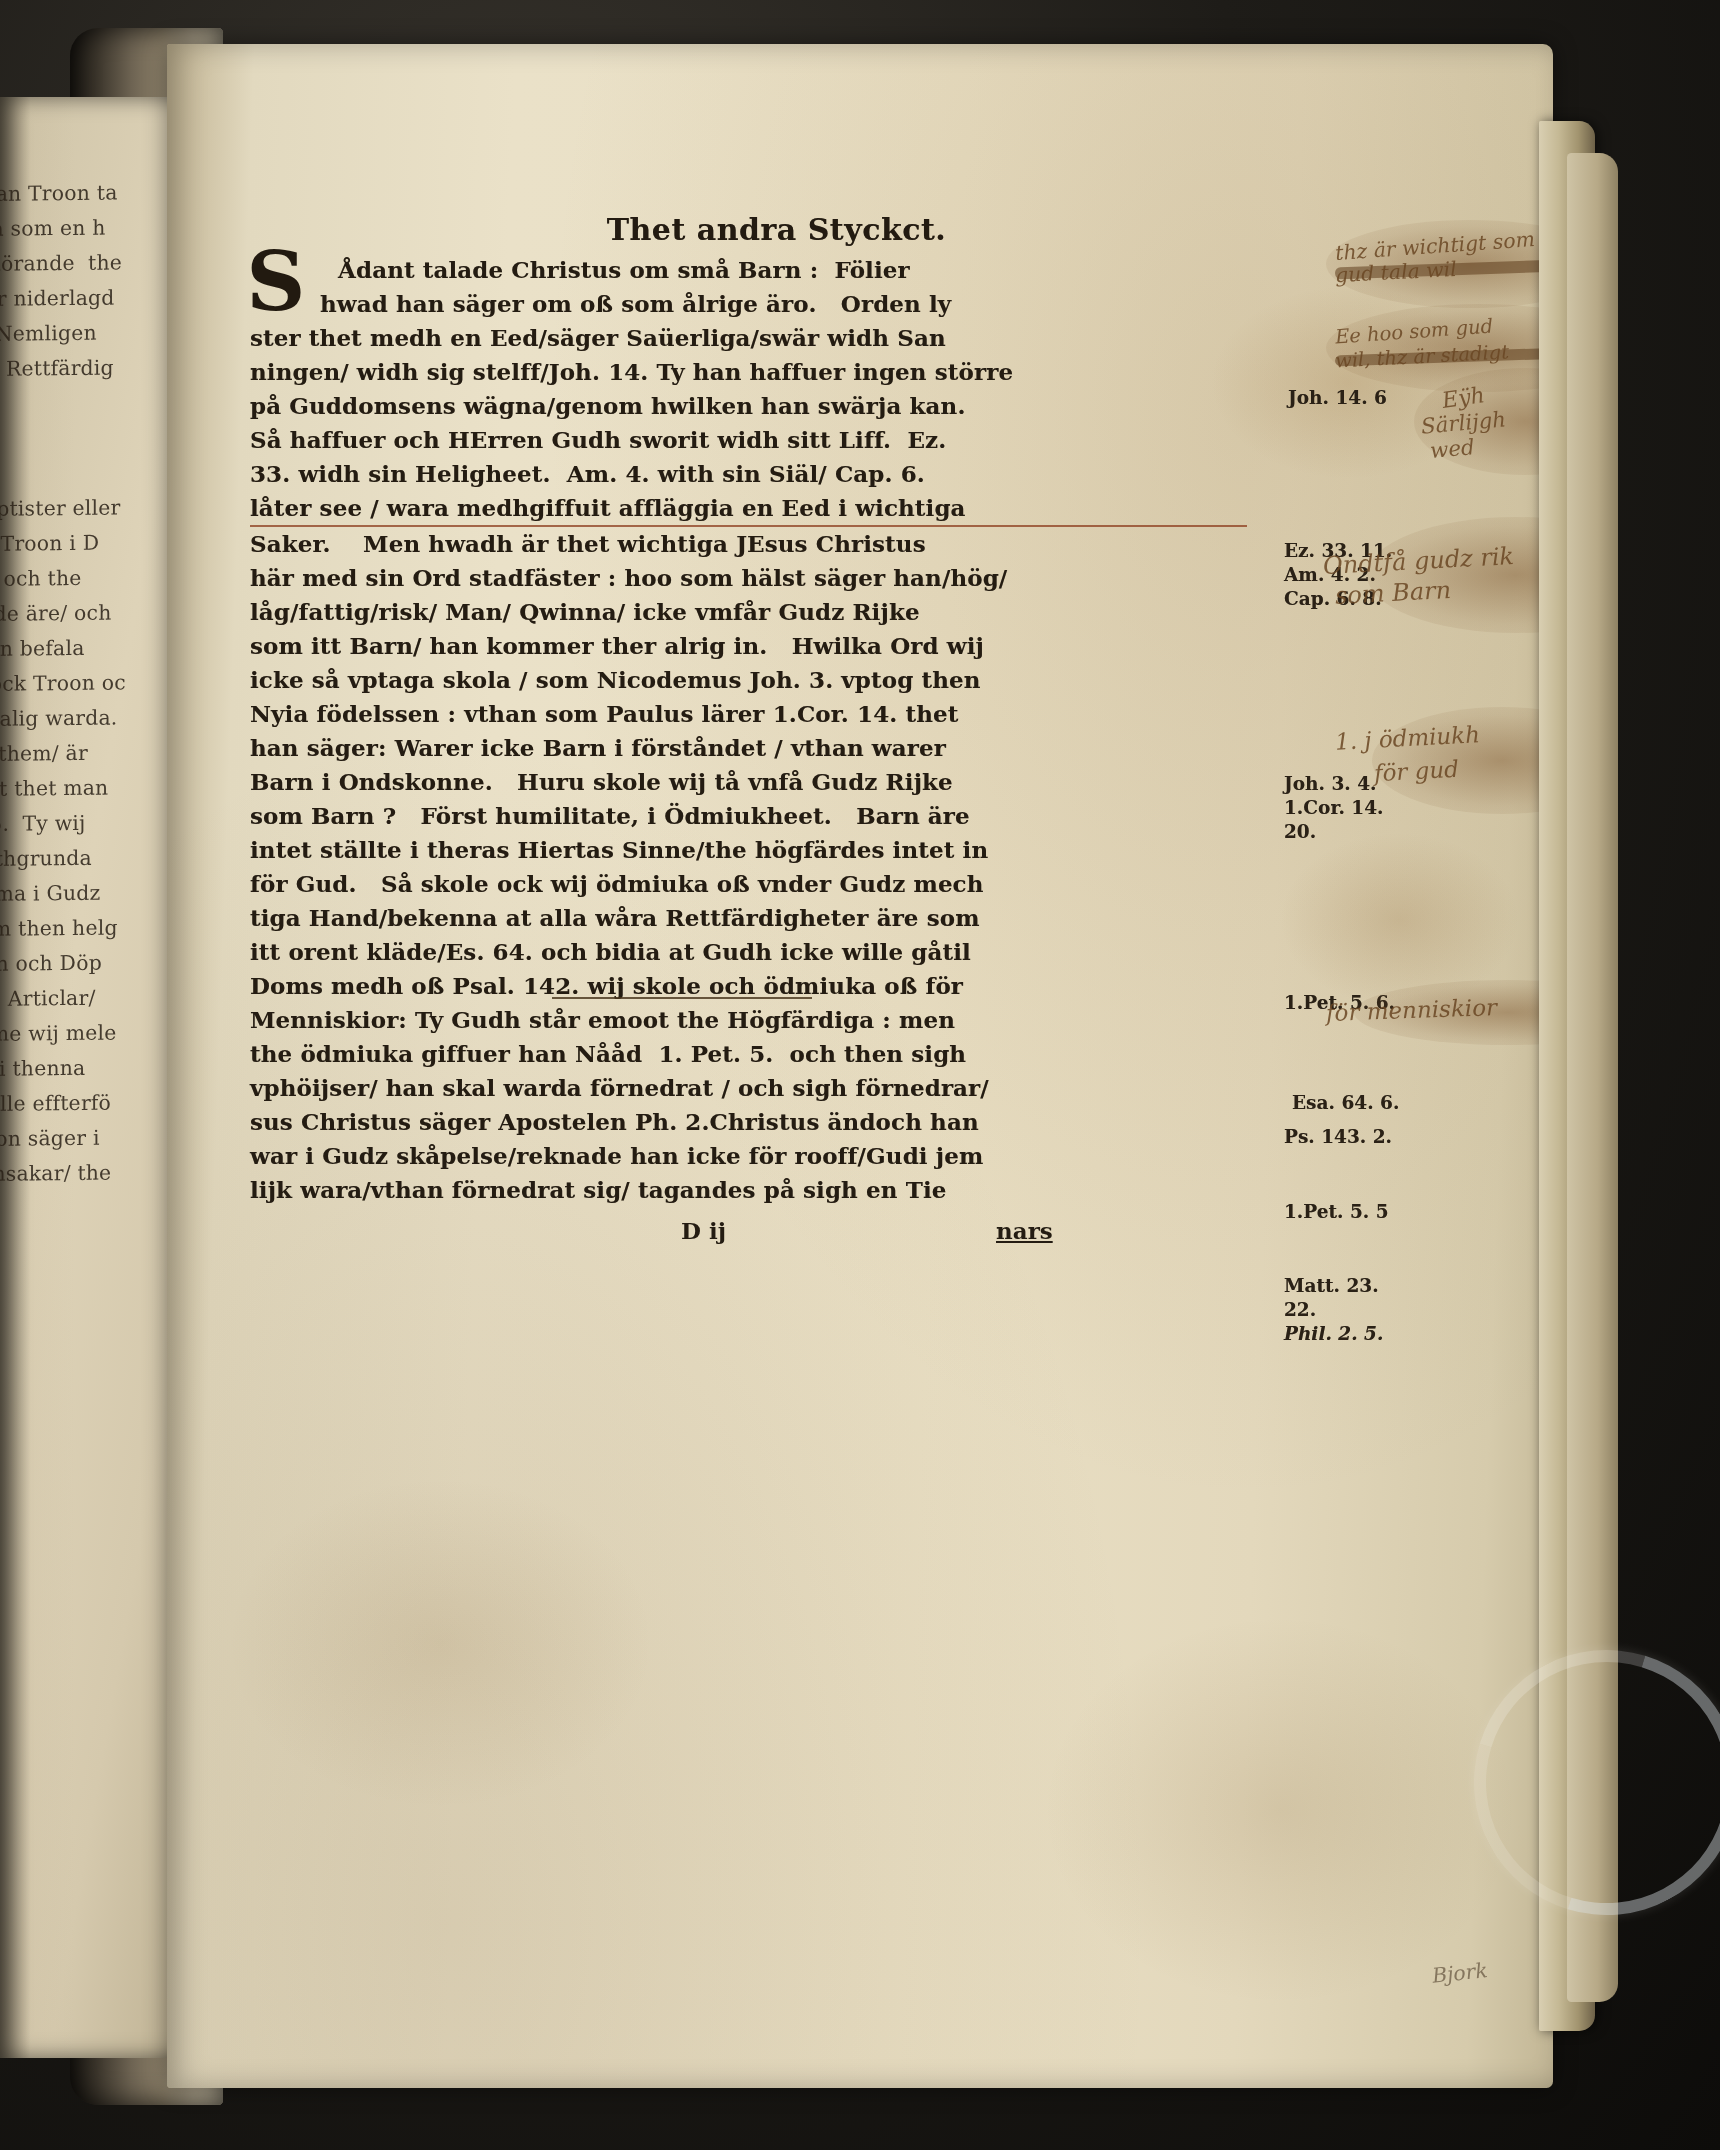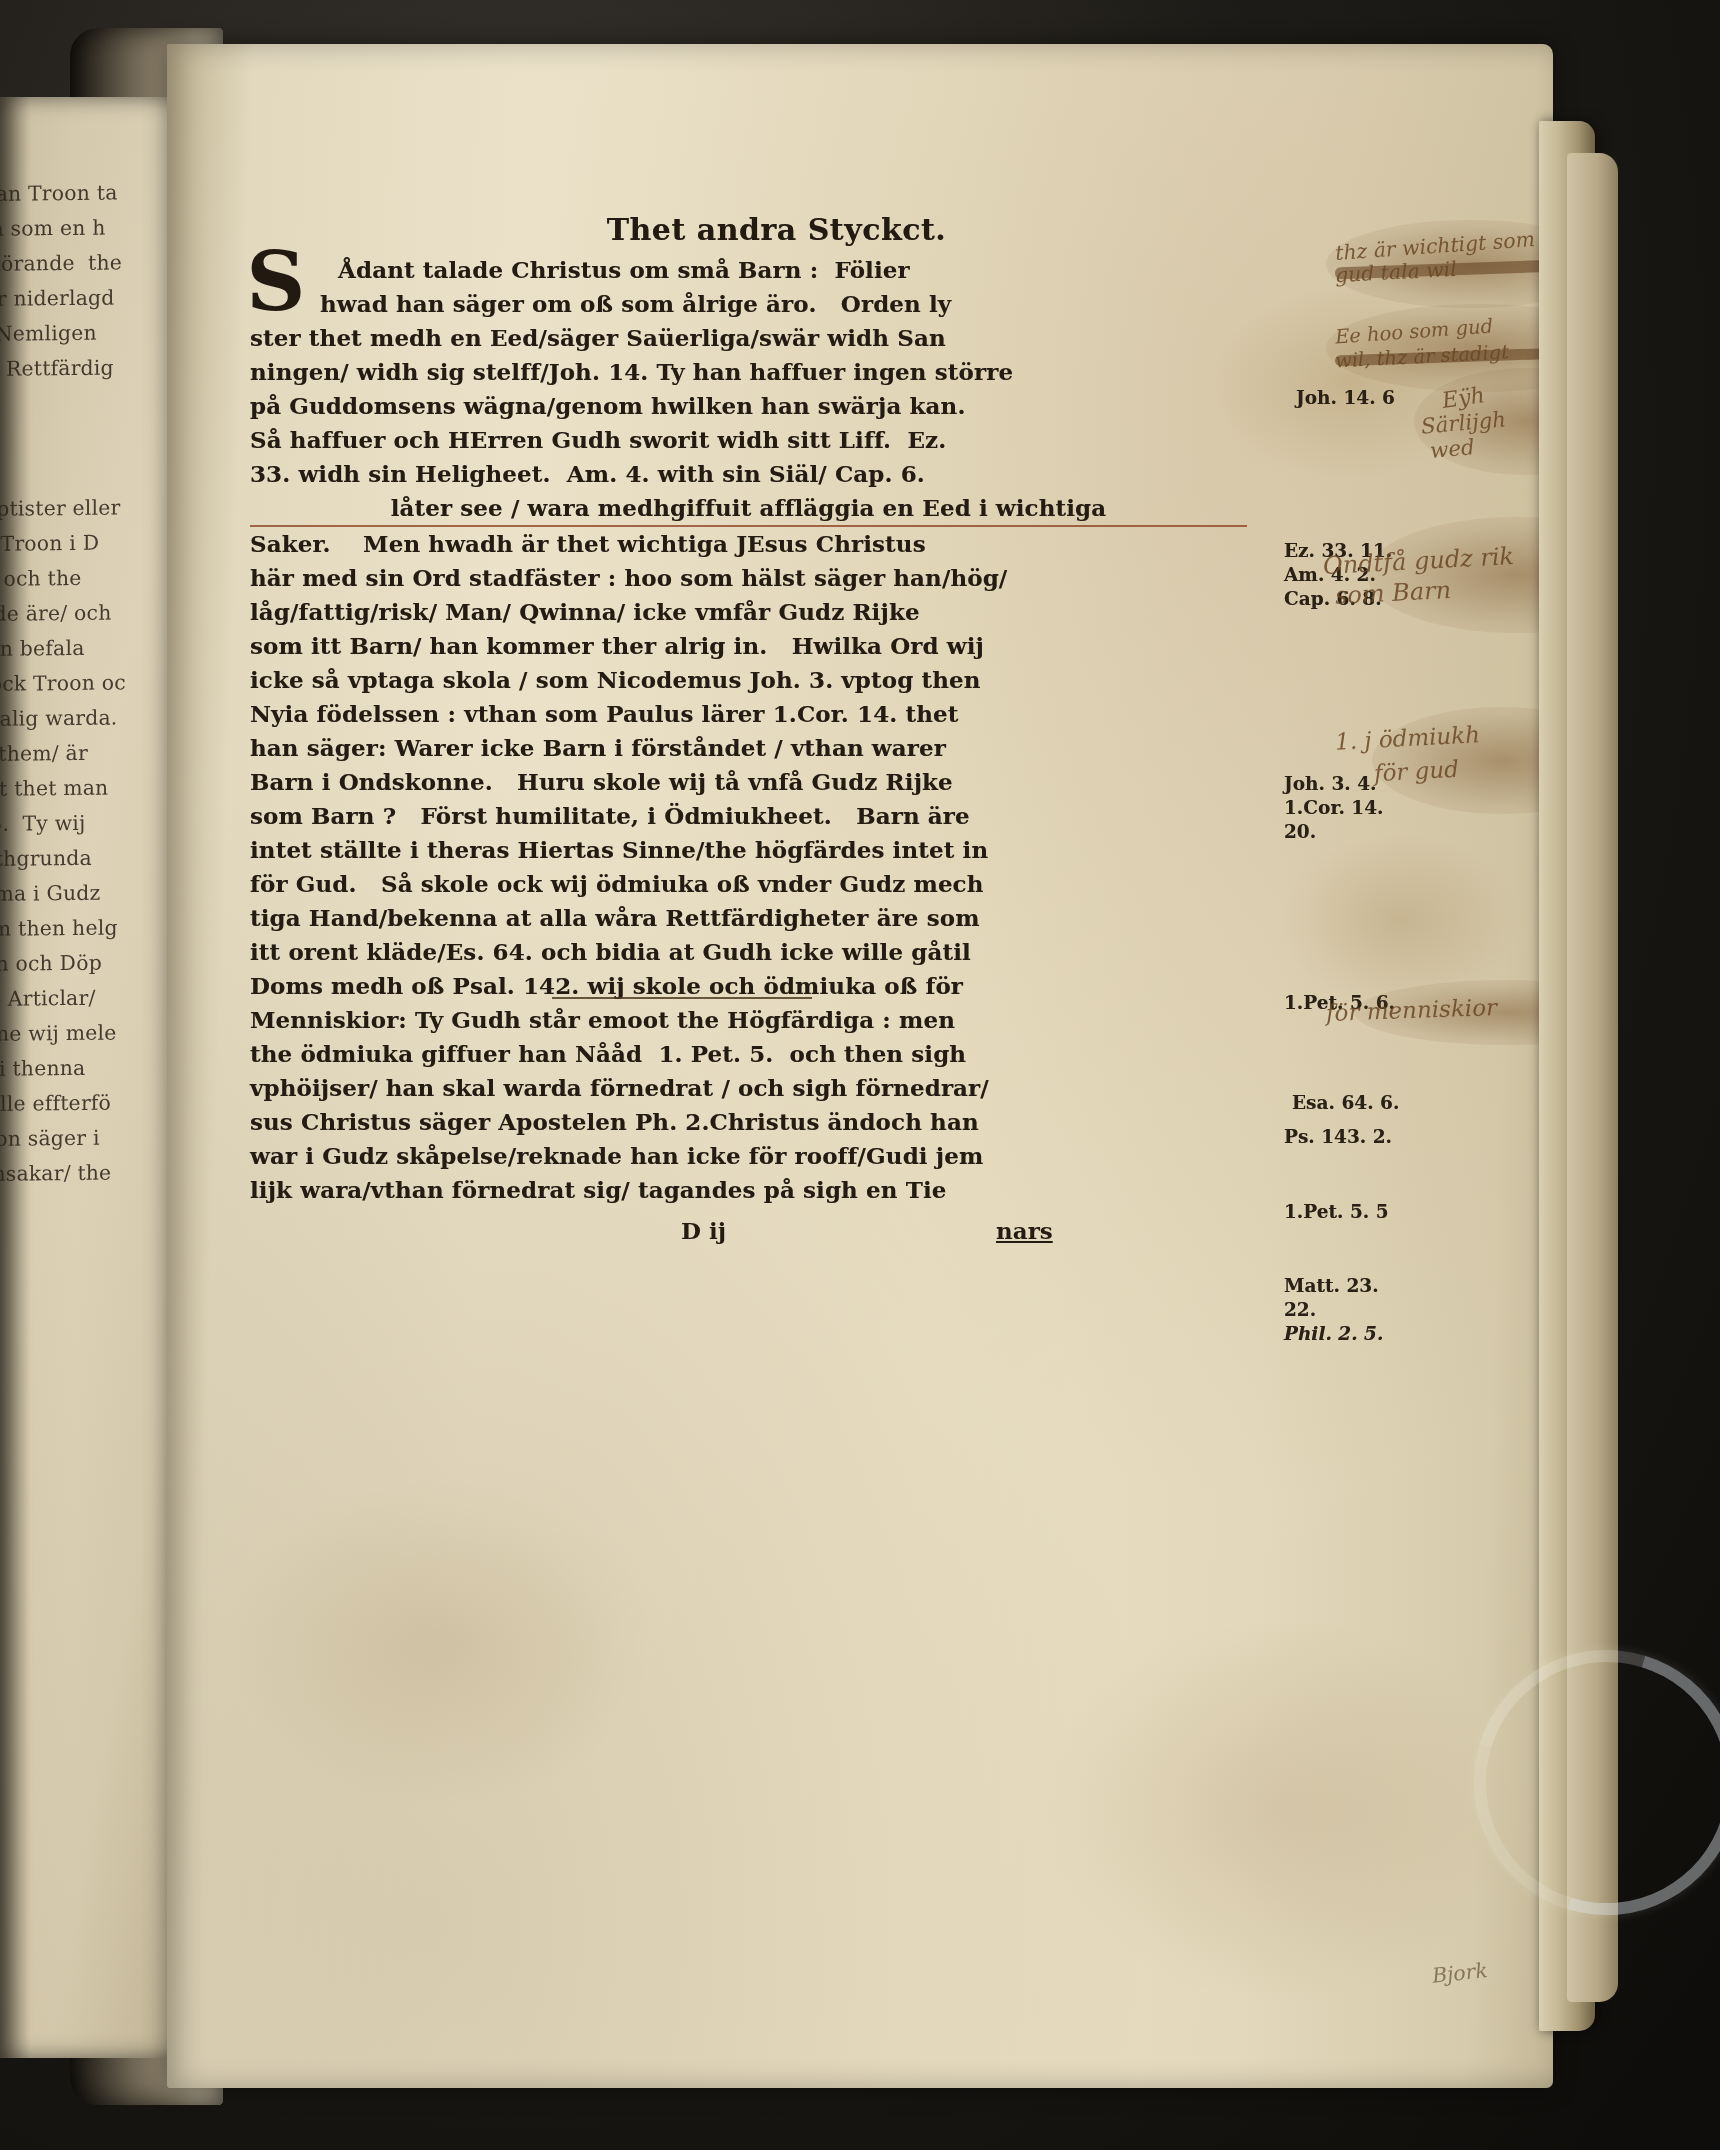--- a/index.html
+++ b/index.html
@@ -164,21 +164,20 @@
     font-family: "DejaVu Serif", serif;
     font-weight: 700;
     color: #221a10;
   }
   .indent1 { padding-left: 88px; }
   .indent2 { padding-left: 70px; }
 
   .underline-red {
     border-bottom: 2.3px solid rgba(140,60,30,.75);
     padding-bottom: 0.9px;
-    text-align: center;
   }
 
   
   .footline {
     position: relative;
     margin-top: 7.4px;
     font-size: 23px;
     line-height: 32px;
     font-weight: 600;
   }
@@ -319,21 +318,21 @@
     </div>
     <div class="footline">
       <span class="sig">D ij</span>
       <span class="catch">nars</span>
     </div>
   </div>
 
   <div style="position:absolute;left:385px;top:953px;width:260px;height:2.3px;background:rgba(70,50,25,.8);"></div>
 
   <div class="margin-refs" id="refs">
-      <div style="top: 176px; left: 12px;">Joh. 14. 6</div>
+      <div style="top: 176px; left: 4px;">Joh. 14. 6</div>
       <div style="top: 329px; left: 0px;">Ez. 33. 11.</div>
       <div style="top: 353px; left: 0px;">Am. 4. 2.</div>
       <div style="top: 377px; left: 0px;">Cap. 6. 8.</div>
       <div style="top: 562px; left: 0px;">Joh. 3. 4.</div>
       <div style="top: 586px; left: 0px;">1.Cor. 14.</div>
       <div style="top: 610px; left: 0px;">20.</div>
       <div style="top: 781px; left: 0px;">1.Pet. 5. 6.</div>
       <div style="top: 881px; left: 8px;">Esa. 64. 6.</div>
       <div style="top: 915px; left: 0px;">Ps. 143. 2.</div>
       <div style="top: 990px; left: 0px;">1.Pet. 5. 5</div>

